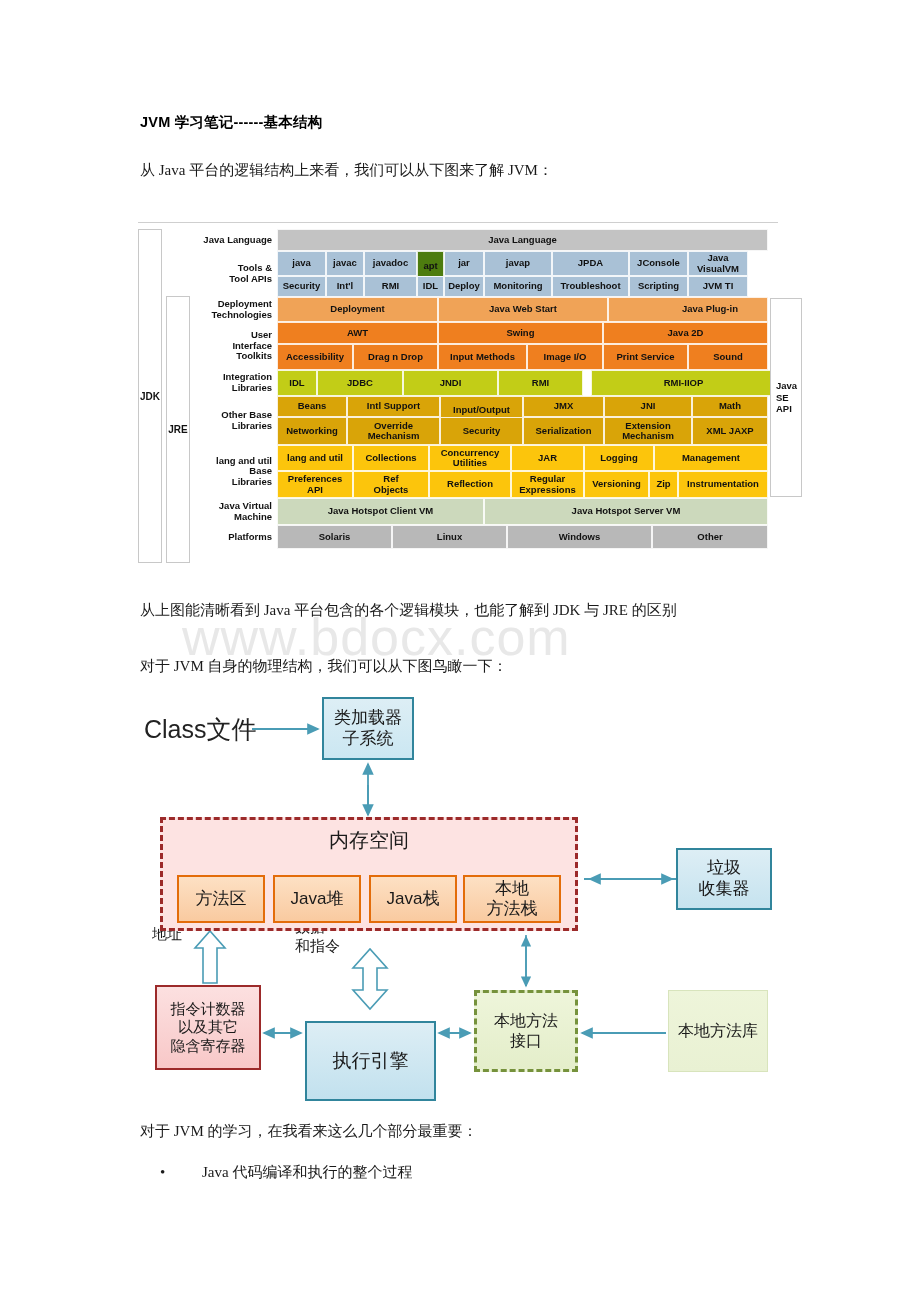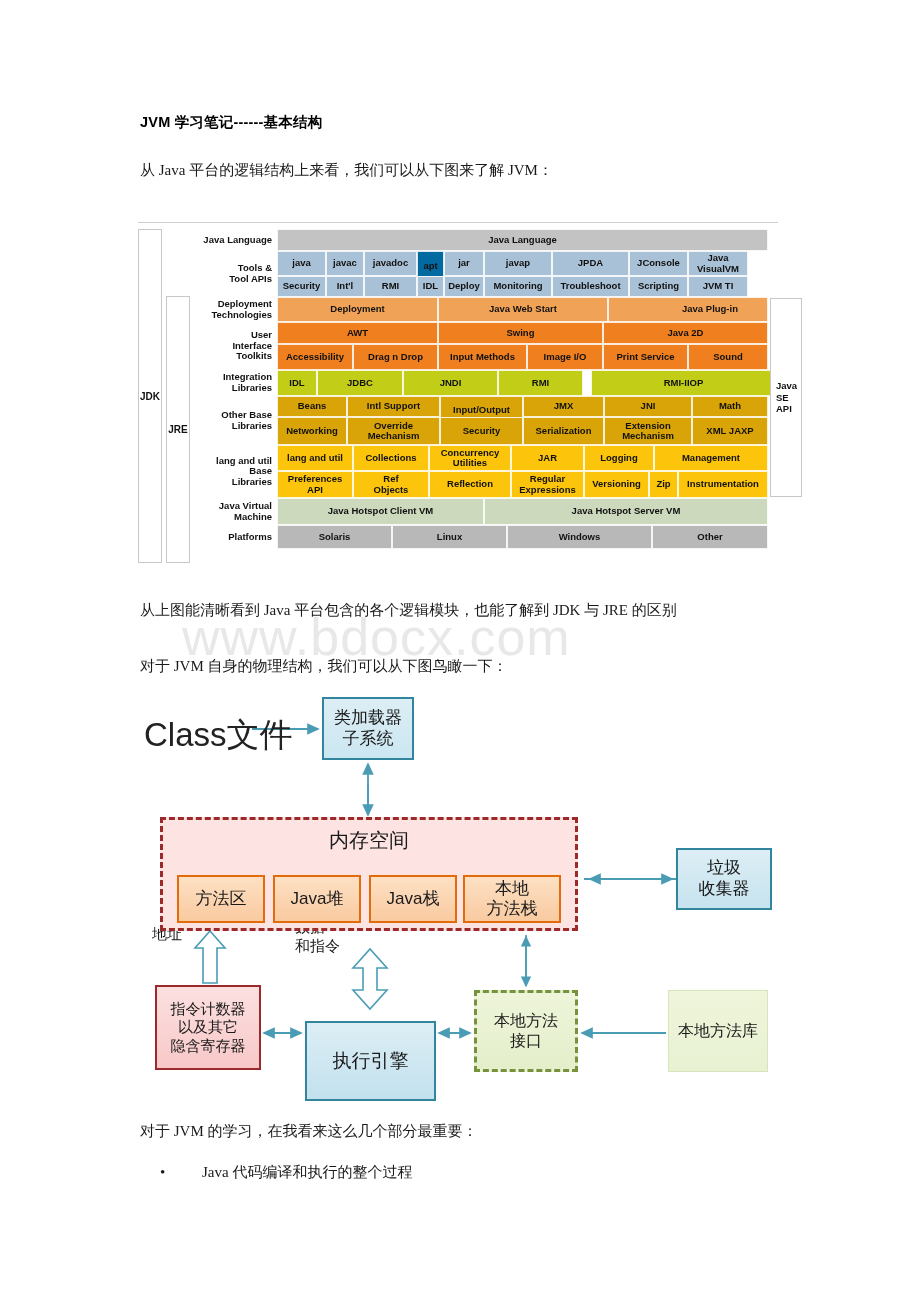--- a/index.html
+++ b/index.html
@@ -113,21 +113,21 @@
 
   
   .jvm { position:absolute; left:0px; top:676px; width:920px; height:430px; }
 
   .jvm-label {
     position:absolute;
     font-family:"Liberation Sans","DejaVu Sans",sans-serif;
     color:#1a1a1a; white-space:nowrap;
   }
   .class-file {
-    left:144px; top:713px; font-size:33px; color:#222;
+    left:144px; top:713px; font-size:25px; color:#222;
   }
   .addr-label { left:152px; top:925px; font-size:15px; }
   .data-label { left:295px; top:918px; font-size:15px; line-height:1.25; text-align:left;}
 
   .nbox {
     position:absolute;
     display:flex; align-items:center; justify-content:center;
     text-align:center;
     font-family:"Liberation Sans","DejaVu Sans",sans-serif;
     font-size:17px; color:#1a1a1a; line-height:1.22;
@@ -256,21 +256,21 @@
           </div>
           <div class="cell" style="left: 139px; top: 28px; width: 49px; height: 25px; background: rgb(169, 193, 214); flex-direction: column;">
             <div>java</div>
           </div>
           <div class="cell" style="left: 188px; top: 28px; width: 38px; height: 25px; background: rgb(169, 193, 214); flex-direction: column;">
             <div>javac</div>
           </div>
           <div class="cell" style="left: 226px; top: 28px; width: 53px; height: 25px; background: rgb(169, 193, 214); flex-direction: column;">
             <div>javadoc</div>
           </div>
-          <div class="cell" style="left: 279px; top: 28px; width: 27px; height: 31px; background: #0369a1; flex-direction: column;">
+          <div class="cell" style="left: 279px; top: 28px; width: 27px; height: 31px; background: #4d7c0f; flex-direction: column;">
             <div>apt</div>
           </div>
           <div class="cell" style="left: 306px; top: 28px; width: 40px; height: 25px; background: rgb(169, 193, 214); flex-direction: column;">
             <div>jar</div>
           </div>
           <div class="cell" style="left: 346px; top: 28px; width: 68px; height: 25px; background: rgb(169, 193, 214); flex-direction: column;">
             <div>javap</div>
           </div>
           <div class="cell" style="left: 414px; top: 28px; width: 77px; height: 25px; background: rgb(169, 193, 214); flex-direction: column;">
             <div>JPDA</div>

